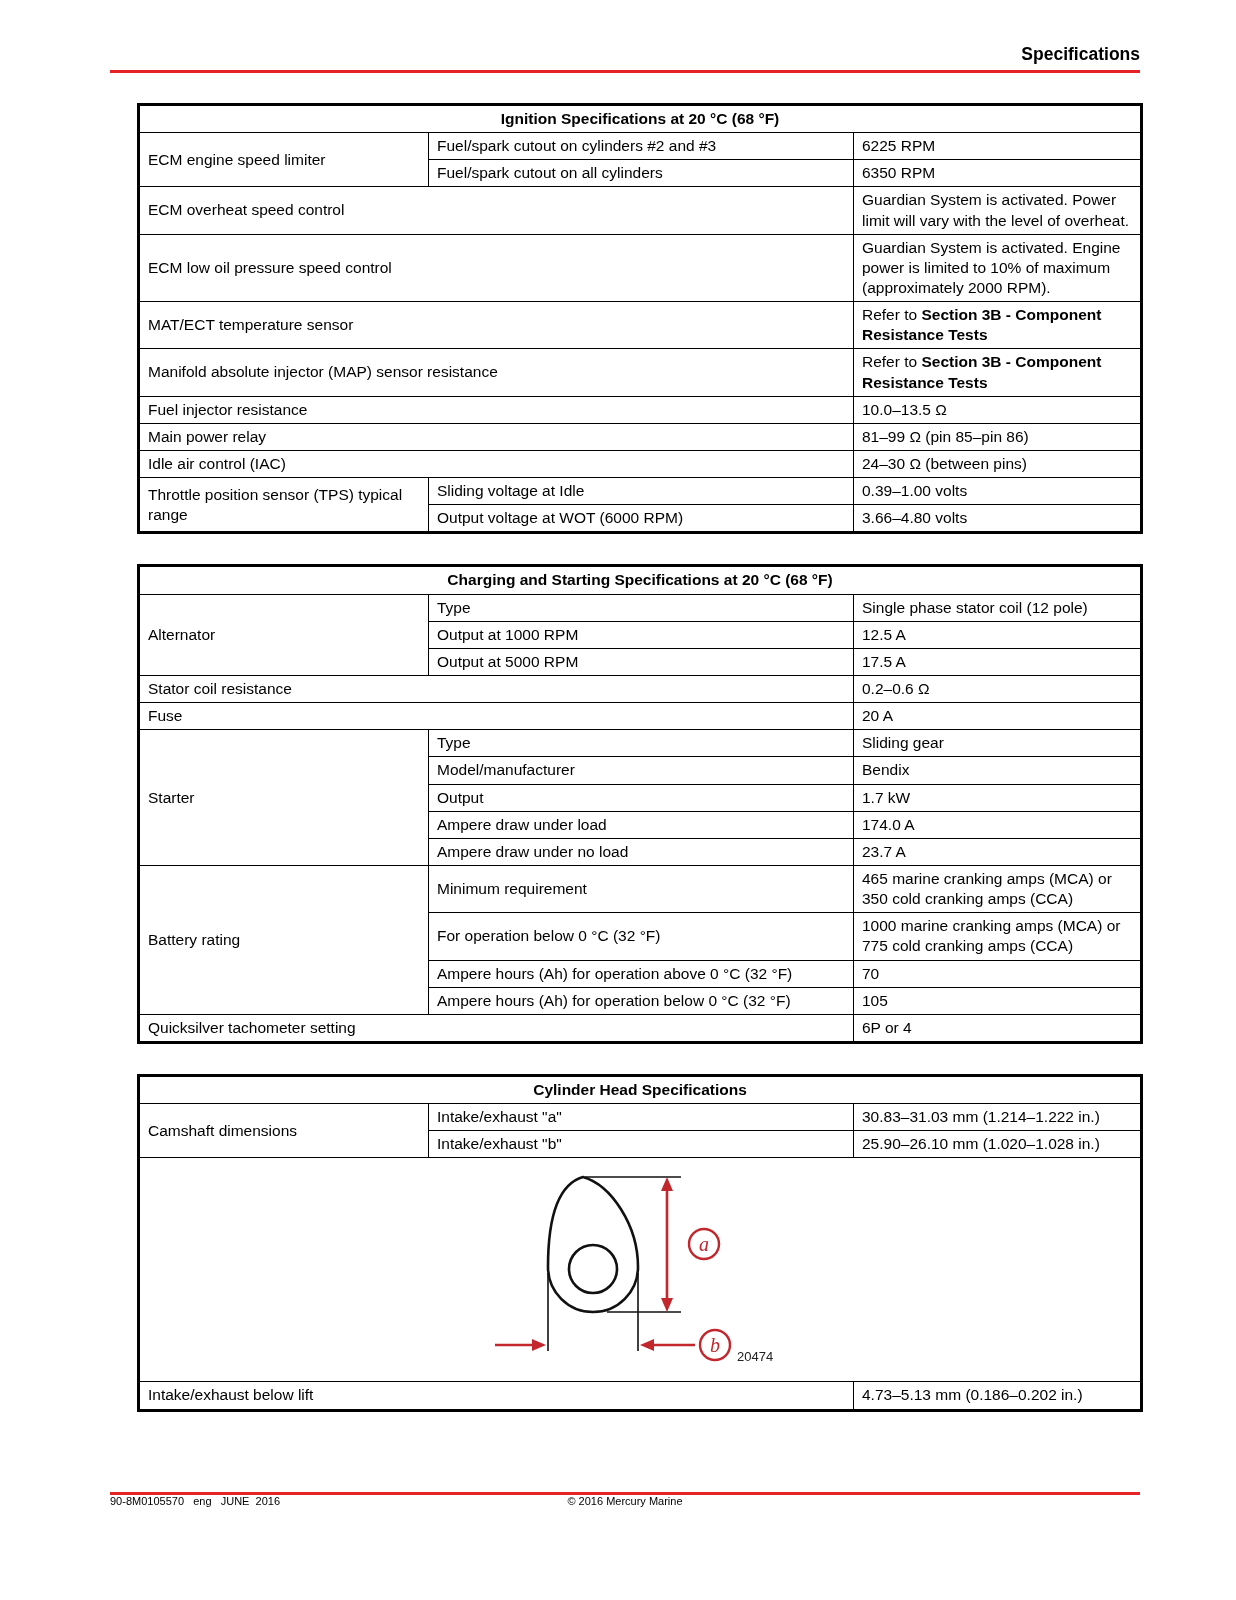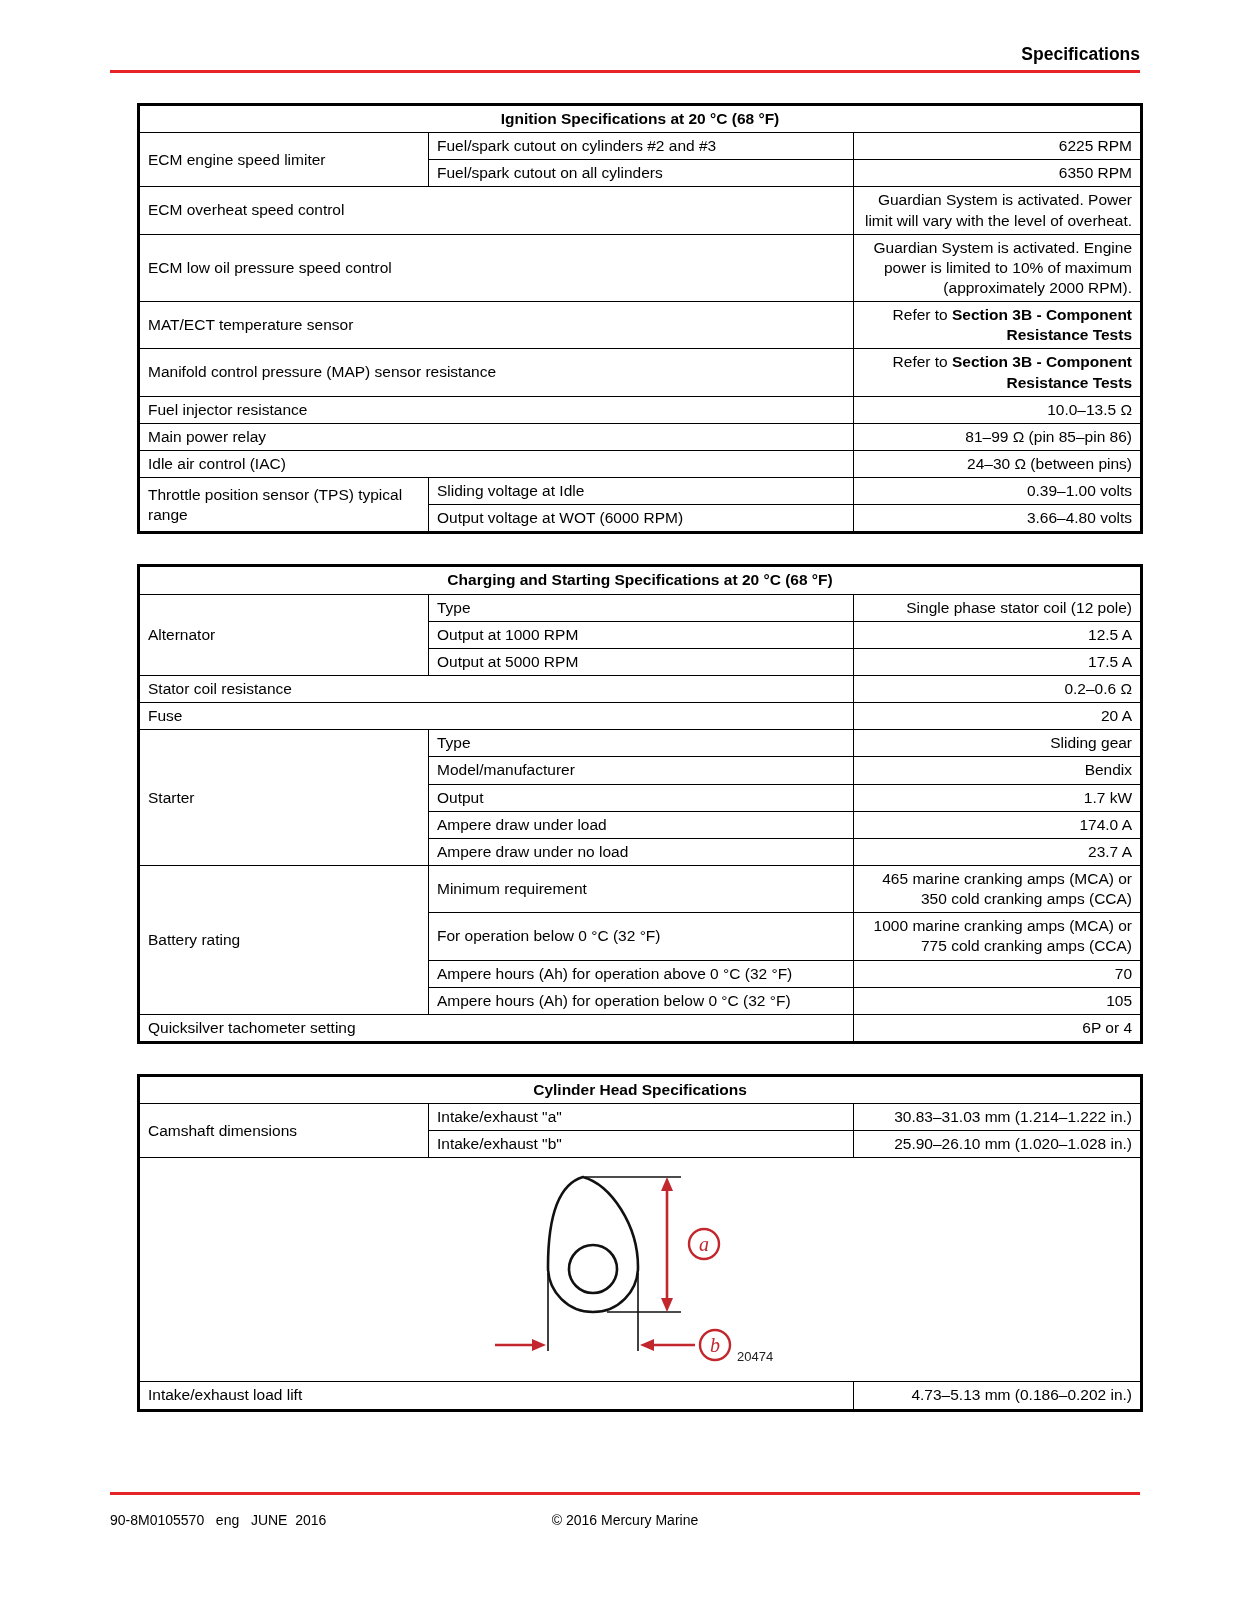--- a/index.html
+++ b/index.html
@@ -42,21 +42,21 @@
     border:1.6px solid #000;
     padding:3px 8px;
     font-size:15.5px;
     line-height:1.3;
     vertical-align:middle;
     overflow:hidden;
   }
   td.t-title{ text-align:center; font-weight:bold; }
   td.lab{ text-align:left; }
   td.mid{ text-align:left; }
-  td.val{ text-align:right; }
+  td.val{ text-align:left; }
   .b{ font-weight:bold; }
 
   h2.section-heading{
     margin:20px 0 10px 0;
     font-size:25px;
     font-weight:bold;
     letter-spacing:0.2px;
   }
 
   td.diagram-cell{ text-align:center; padding:6px 0; }
@@ -65,22 +65,21 @@
   .red-circ{ fill:#fff; stroke-width:2.4; }
   .red-line{ stroke-width:2.6; fill:none; }
   .red-text{ font:italic 20px "Liberation Serif","DejaVu Serif",serif; text-anchor:middle; }
   .fig-num{ fill:#222; font:13px "Liberation Sans",sans-serif; text-anchor:start; }
 
   .footer{ position:absolute; left:110px; top:1492px; width:1030px; }
   .footer-row{
     display:grid;
     grid-template-columns:1fr auto 1fr;
     align-items:baseline;
-    margin-top:17px;
-    font-size:14px;
+    font-size:11px;
   }
   .footer-row .f-left{ text-align:left; white-space:pre; }
   .footer-row .f-center{ text-align:left; }
   .footer-row .f-right{ text-align:right; }
 </style>
 </head>
 <body>
 
 <div class="page">
   <div class="content">
@@ -115,21 +114,21 @@
         </tr>
         <tr>
           <td colspan="2" class="lab">ECM low oil pressure speed control</td>
           <td class="val">Guardian System is activated. Engine power is limited to 10% of maximum (approximately 2000 RPM).</td>
         </tr>
         <tr>
           <td colspan="2" class="lab">MAT/ECT temperature sensor</td>
           <td class="val"><span>Refer to </span><span class="b">Section 3B - Component Resistance Tests</span></td>
         </tr>
         <tr>
-          <td colspan="2" class="lab">Manifold control pressure (MAP) sensor resistance</td>
+          <td colspan="2" class="lab">Manifold absolute injector (MAP) sensor resistance</td>
           <td class="val"><span>Refer to </span><span class="b">Section 3B - Component Resistance Tests</span></td>
         </tr>
         <tr>
           <td colspan="2" class="lab">Fuel injector resistance</td>
           <td class="val">10.0–13.5 Ω</td>
         </tr>
         <tr>
           <td colspan="2" class="lab">Main power relay</td>
           <td class="val">81–99 Ω (pin 85–pin 86)</td>
         </tr>
@@ -268,21 +267,21 @@
               <polygon points="101,184 87,178 87,190" fill="#c1272d"></polygon>
               <line class="red-line" x1="207" y1="184" x2="250" y2="184" stroke="#c1272d"></line>
               <polygon points="195,184 209,178 209,190" fill="#c1272d"></polygon>
               <circle class="red-circ" cx="270" cy="184" r="15" stroke="#c1272d"></circle>
               <text class="red-text" x="270" y="191" fill="#c1272d">b</text>
               <text class="fig-num" x="292" y="200">20474</text>
             </svg>
           </td>
         </tr>
         <tr>
-          <td colspan="2" class="lab">Intake/exhaust load lift</td>
+          <td colspan="2" class="lab">Intake/exhaust below lift</td>
           <td class="val">4.73–5.13 mm (0.186–0.202 in.)</td>
         </tr>
       </tbody>
     </table>
 
   </div>
 
   <div class="footer">
     <div class="red-rule" style="margin-top:0"></div>
     <div class="footer-row">

